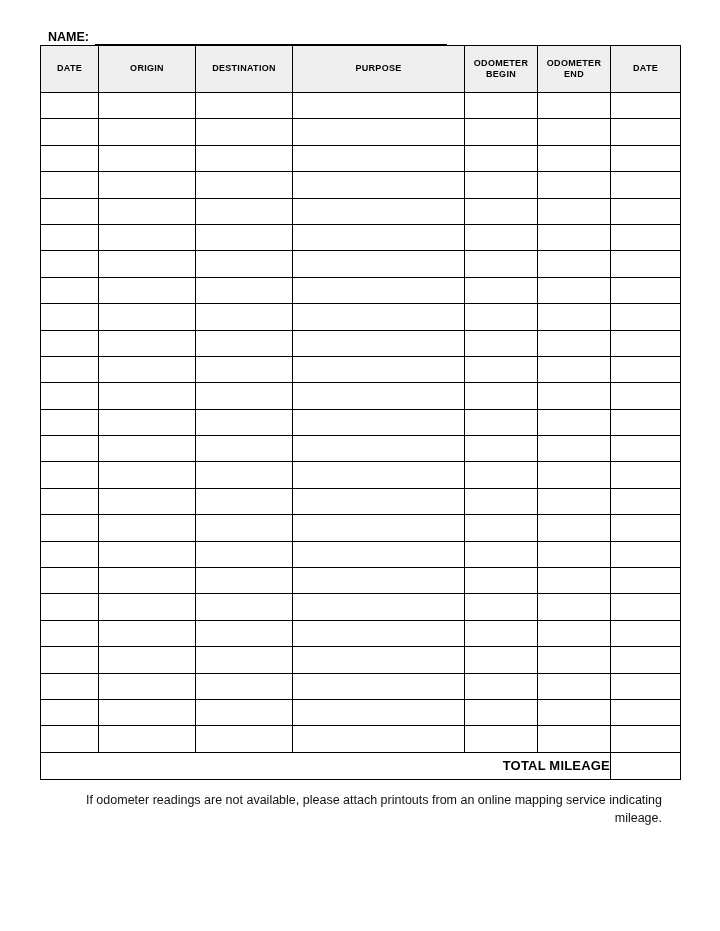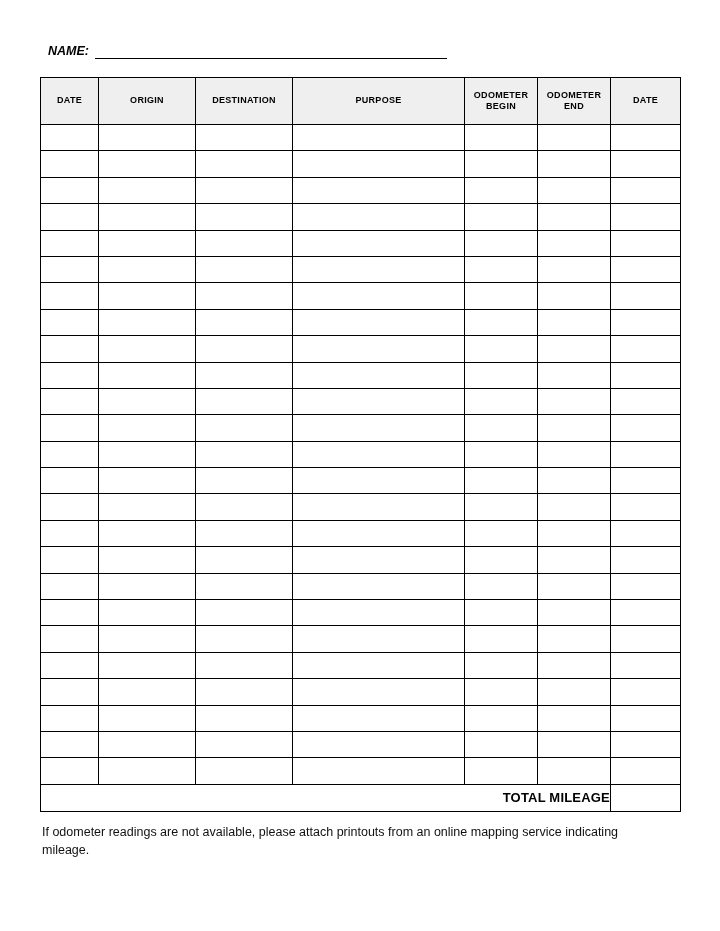--- a/index.html
+++ b/index.html
@@ -26,25 +26,24 @@
     font-size: 27px;
     font-weight: bold;
     letter-spacing: 0.4px;
     margin-top: 44px;
     margin-bottom: 0;
     font-family: "Liberation Sans", sans-serif;
   }
   .id-row {
     display: flex;
     align-items: flex-end;
-    margin-top: 44px;
+    margin-top: 30px;
     padding: 0 6px 0 8px;
     font-size: 12.5px;
     font-weight: bold;
-    font-style: italic;
   }
   .field {
     display: flex;
     align-items: flex-end;
   }
   .field-label {
     white-space: nowrap;
     padding-bottom: 1px;
   }
   .rule {
@@ -53,21 +52,20 @@
     margin-left: 6px;
   }
   .rule-name { width: 352px; }
   .rule-empid { width: 88px; }
   .spacer { flex: 1; }
 
   table.log {
     width: 640px;
     border-collapse: collapse;
     table-layout: fixed;
-    margin-top: 18px;
   }
   table.log th, table.log td {
     border: 1px solid #000;
     padding: 0;
   }
   table.log thead th {
     background: #efefef;
     height: 46px;
     font-size: 9px;
     font-weight: bold;
@@ -98,20 +96,21 @@
     font-weight: bold;
     letter-spacing: 0.2px;
   }
   .footnote {
     width: 620px;
     margin-top: 11px;
     padding-left: 2px;
     font-size: 12.5px;
     line-height: 1.45;
     color: #111;
+    text-align: right;
   }
 </style>
 </head>
 <body>
 
 <div class="page">
 
 
   <div class="id-row">
     <div class="field">

